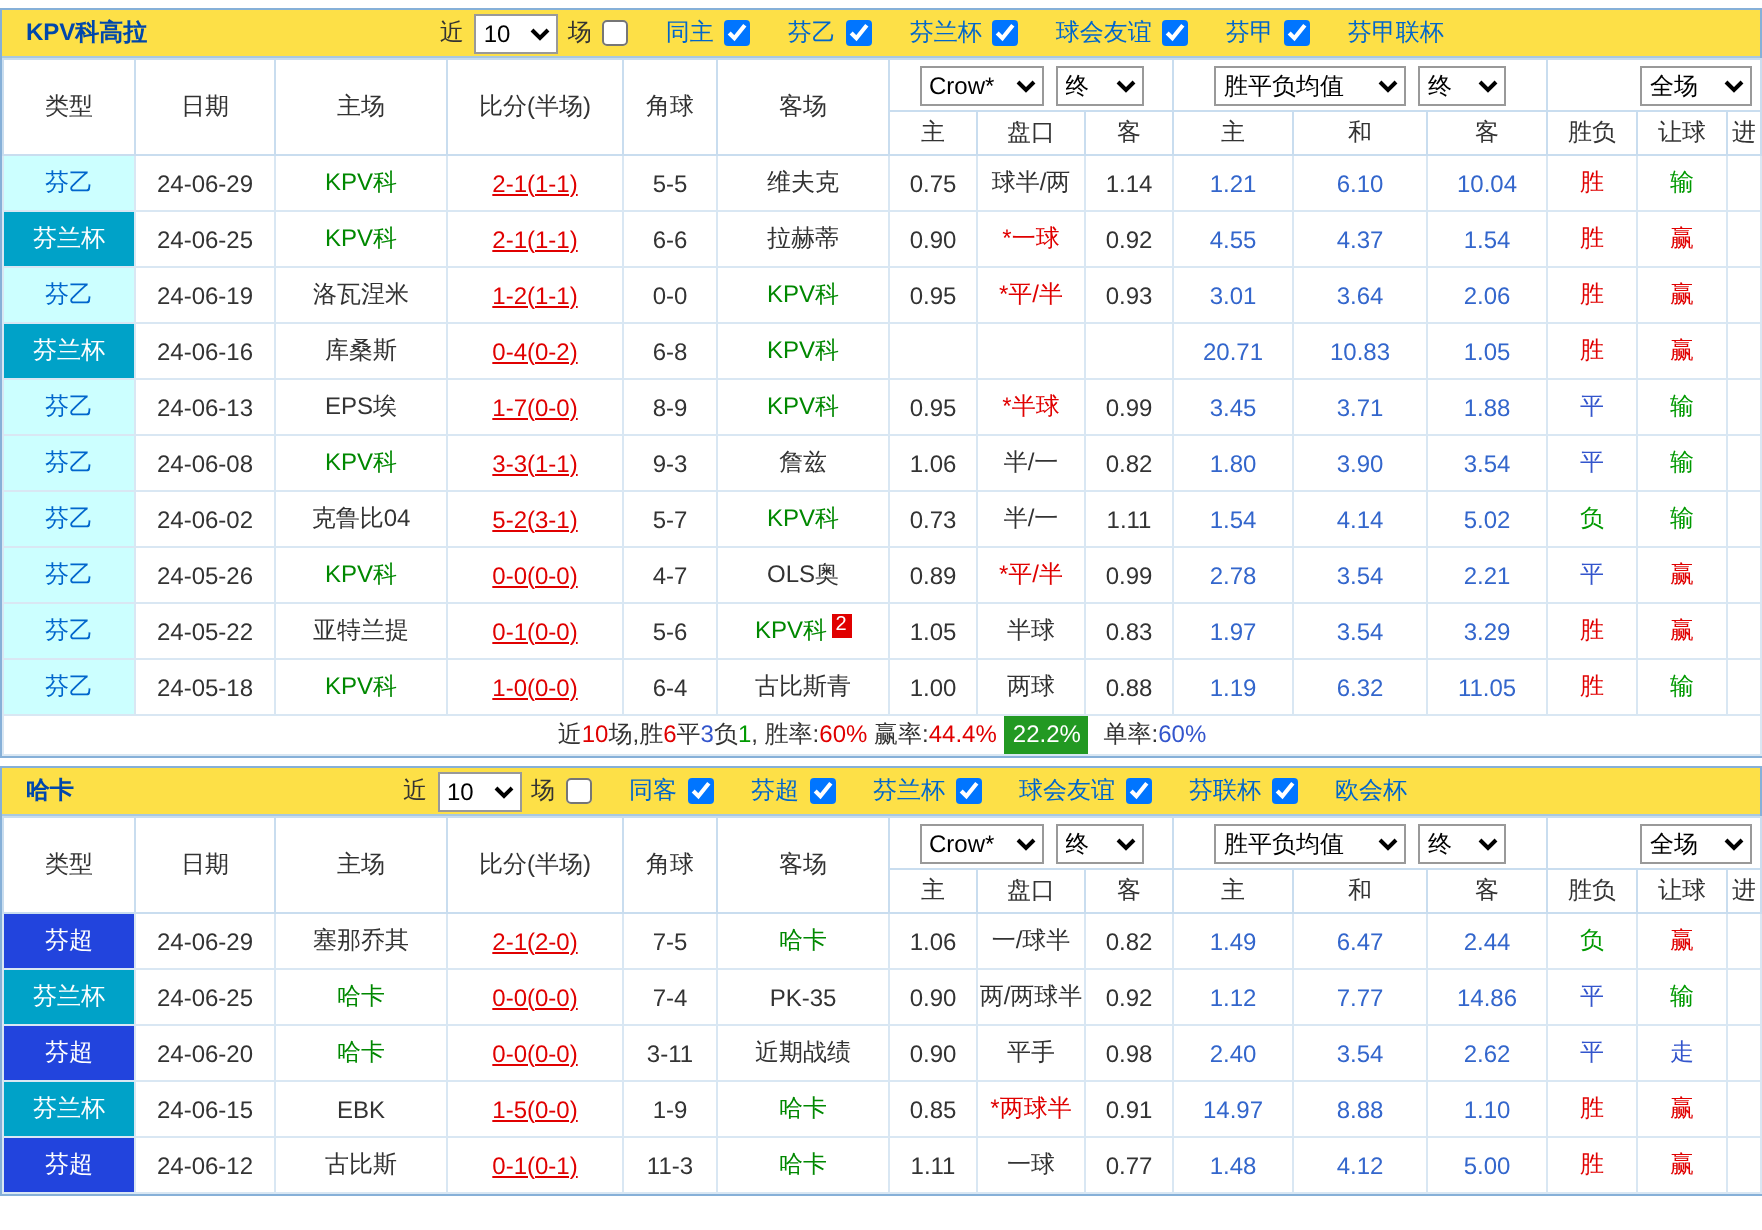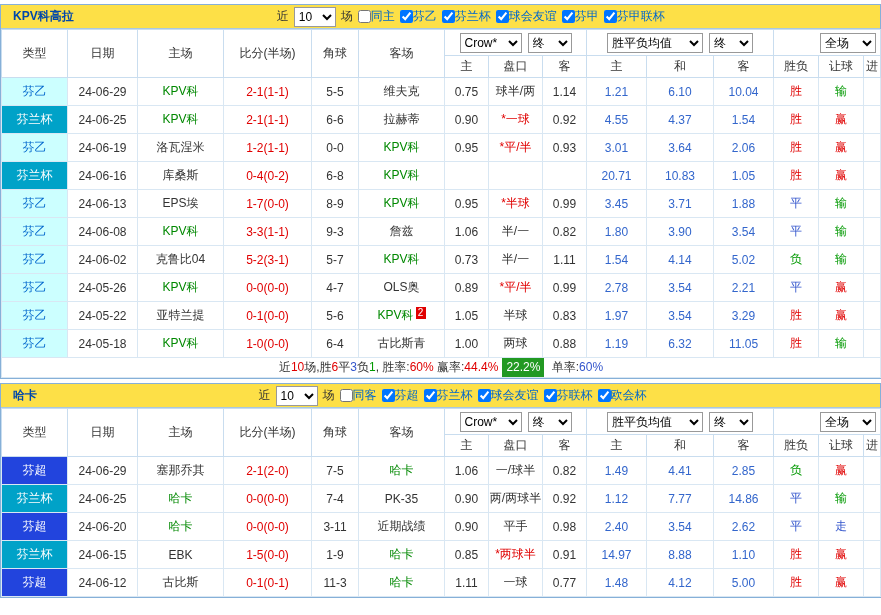--- a/index.html
+++ b/index.html
@@ -15,36 +15,36 @@
   .radio-group input { margin:0; }
   .radio-label { color:#0066cc; }
 
   
   .section { border:1px solid #86b0d8; margin-top:4px; }
   .sec-header { height:24px; background:#fde047; border-bottom:1px solid #a8c8e0;
                 display:flex; align-items:center; position:relative; padding:0 12px; }
   .team-name { color:#0047ab; font-weight:bold; }
   .controls { display:flex; align-items:center; gap:5px; margin:0 auto; }
   .ctl-text { color:#333; }
-  .chk { display:inline-flex; align-items:center; gap:0; }
+  .chk { display:inline-flex; align-items:center; gap:19px; }
   .chk input { margin:0; width:13px; height:13px; }
   .chk-label { color:#0066cc; }
   select { font-size:12px; height:20px; border:1px solid #999; background:#fff; padding:0; }
 
   table { border-collapse:collapse; table-layout:fixed; width:879px; }
   td, th { border:1px solid #d9e7f3; overflow:hidden; white-space:nowrap; text-align:center;
            padding:0; font-weight:normal; }
   thead td, thead th { border-color:#c9ddef; }
   thead .r1 { height:26px; }
   thead .r2 { height:22px; }
   tbody tr { height:28px; }
   .ctrl-group { display:flex; justify-content:center; align-items:center; gap:6px; padding:0 2px; }
   .ctrl-group.right { justify-content:flex-end; padding-right:4px; }
 
-  .score { color:var(--c-score); }
+  .score { color:var(--c-score);text-decoration:underline; }
   .focus { color:var(--c-focus); }
   .odds  { color:var(--c-odds); }
   .hcp-red { color:var(--c-score); }
   .res-win  { color:var(--c-win); }
   .res-draw { color:var(--c-draw); }
   .res-lose { color:var(--c-lose); }
   .let-cover{ color:var(--c-win); }
   .let-fail { color:var(--c-lose); }
   .let-push { color:var(--c-draw); }
 
@@ -424,22 +424,22 @@
               <td style="background: rgb(34, 68, 221); color: rgb(255, 255, 255);">芬超</td>
               <td>24-06-29</td>
               <td>塞那乔其</td>
               <td class="score">2-1(2-0)</td>
               <td>7-5</td>
               <td class="focus">哈卡</td>
               <td>1.06</td>
               <td>一/球半</td>
               <td>0.82</td>
               <td class="odds">1.49</td>
-              <td class="odds">4.41</td>
-              <td class="odds">2.85</td>
+              <td class="odds">6.47</td>
+              <td class="odds">2.44</td>
               <td class="res-lose">负</td>
               <td class="let-cover">赢</td>
               <td></td>
             </tr>
             <tr>
               <td style="background: rgb(0, 162, 200); color: rgb(255, 255, 255);">芬兰杯</td>
               <td>24-06-25</td>
               <td class="focus">哈卡</td>
               <td class="score">0-0(0-0)</td>
               <td>7-4</td>

